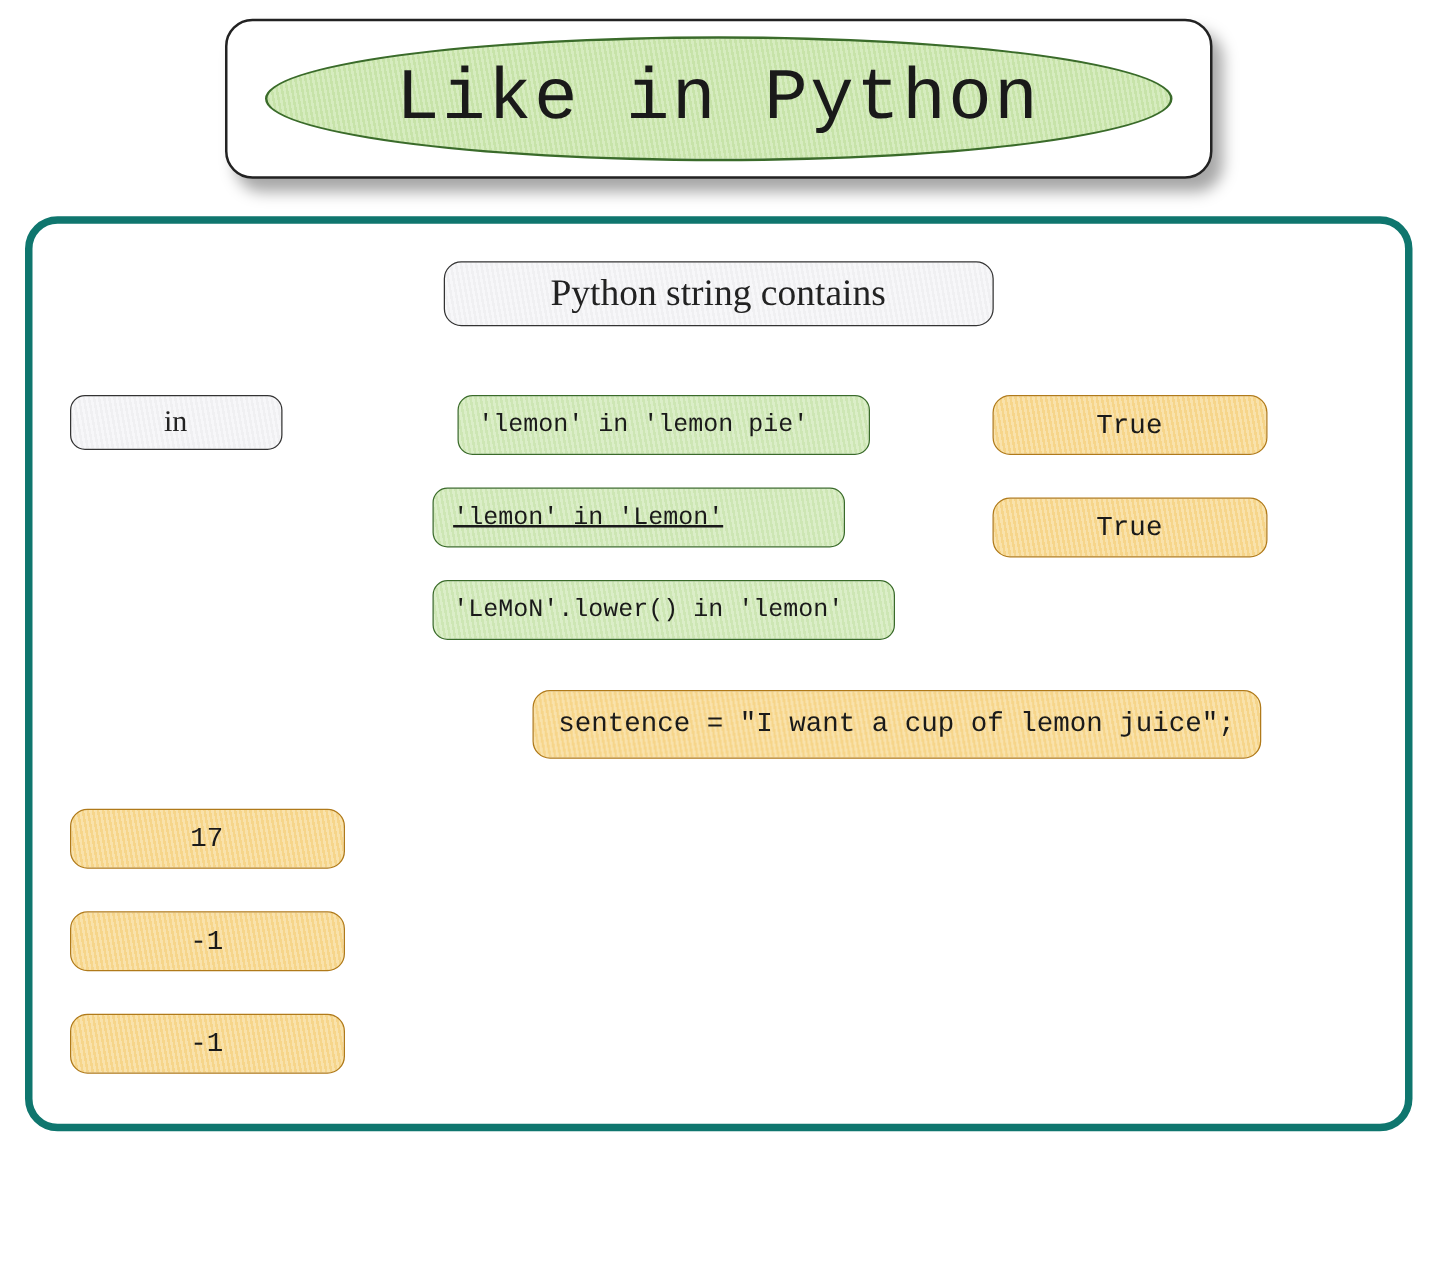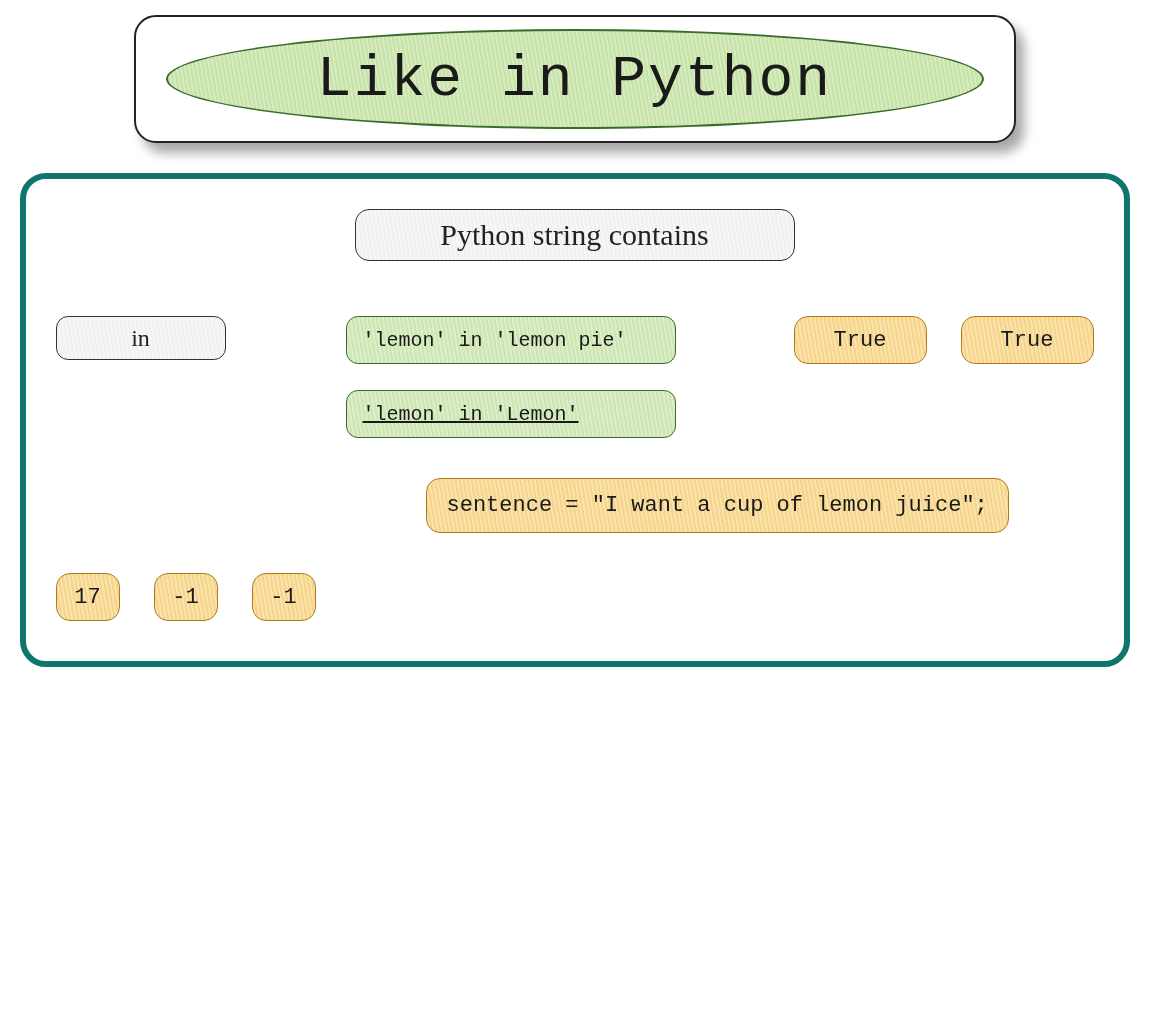--- a/index.html
+++ b/index.html
@@ -4,21 +4,21 @@
 <style>
   * { box-sizing: border-box; }
   body {
     margin: 0;
     padding: 15px;
     background: #ffffff;
     font-family: "Courier New", Courier, monospace;
     width: 1149px;
   }
   .header-box {
-    width: 882px;
+    width: 790px;
     margin: 0 auto 30px auto;
     background: #ffffff;
     border: 2px solid #222;
     border-radius: 22px;
     padding: 12px 30px;
     box-shadow: 8px 10px 12px rgba(0,0,0,0.35);
     position: relative;
     text-align: right;
   }
   .header-ellipse {
@@ -72,21 +72,21 @@
     padding: 5px 8px;
     font-family: "Comic Sans MS", "Segoe Script", cursive;
     font-size: 24px;
     color: #222;
     height: 44px;
     display:flex; align-items:center; justify-content:center;
     width: 170px;
   }
   .label-box.wide { width: 200px; }
   .code-col { display:flex; flex-direction:column; gap:26px; }
-  .result-col { display:flex; flex-direction:row; gap:34px; }
+  .result-col { display:flex; flex-direction:column; gap:34px; }
   .code-box {
     border: 1.5px solid #3a6b2a;
     border-radius: 12px;
     background: repeating-linear-gradient(80deg, #cde6b4 0px, #cde6b4 2px, #dbeec8 2px, #dbeec8 4px);
     padding: 10px 16px;
     font-size: 20px;
     color: #1a1a1a;
     white-space: nowrap;
     display:flex; align-items:center;
     height:48px;
@@ -129,22 +129,23 @@
 
 <div class="main-box">
 
   <div class="subtitle-box">Python string contains</div>
 
   <div class="row" style="margin-bottom:0;">
     <div>
       <div class="label-box">in</div>
     </div>
     <div class="code-col">
-      <div class="code-box" style="width:330px;">'lemon' in 'lemon pie'</div>
+      <div class="code-box" style="width:330px;margin-left:20px;">'lemon' in 'lemon pie'</div>
       <div class="code-box" style="width:330px;text-decoration:underline;">'lemon' in 'Lemon'</div>
+      <div class="code-box" style="width:370px;">'LeMoN'.lower() in 'lemon'</div>
     </div>
     <div class="result-col">
       <div class="result-box">True</div>
       <div class="result-box">True</div>
     </div>
   </div>
 
   <div class="sentence-row">
     <div class="sentence-box">sentence = "I want a cup of lemon juice";</div>
   </div>

